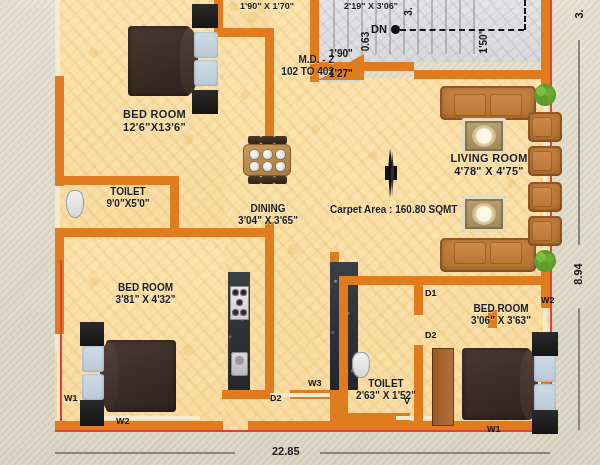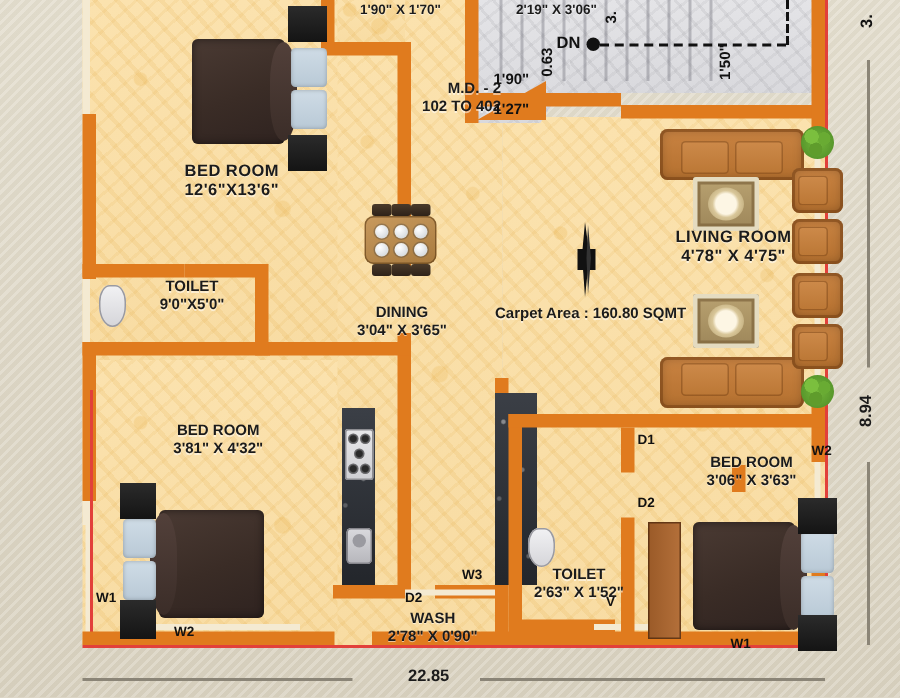--- a/index.html
+++ b/index.html
@@ -362,24 +362,20 @@
     <span>BED ROOM</span><br>
     <span>3'81" X 4'32"</span>
   </div>
 
   <div class="lbl r10" style="left:218px; top:203px; width:100px;">
     <span>DINING</span><br>
     <span>3'04" X 3'65"</span>
   </div>
 
 
-  <div class="lbl r10" style="left:241px; top:407px; width:95px;">
-    <span>WASH</span><br>
-    <span>2'78" X 0'90"</span>
-  </div>
 
   <div class="lbl r10" style="left:341px; top:378px; width:90px;">
     <span>TOILET</span><br>
     <span>2'63" X 1'52"</span>
   </div>
 
   <div class="lbl r11" style="left:426px; top:152px; width:126px;">
     <span>LIVING ROOM</span><br>
     <span>4'78" X 4'75"</span>
   </div>

